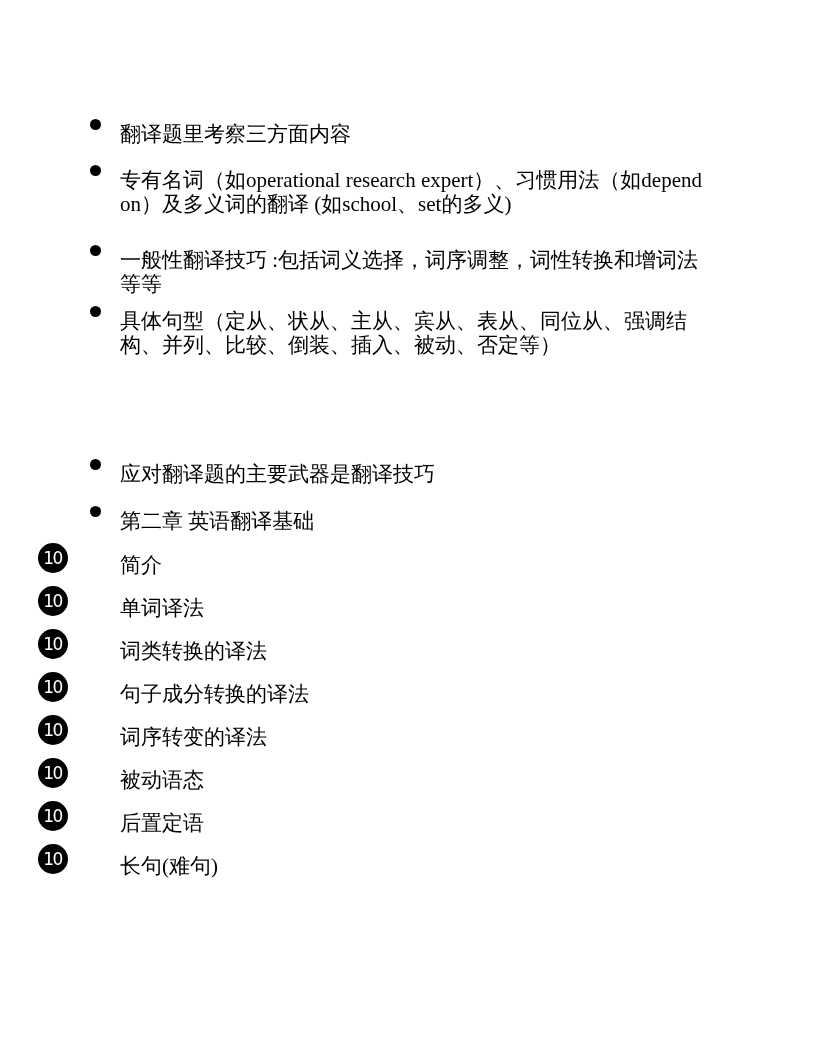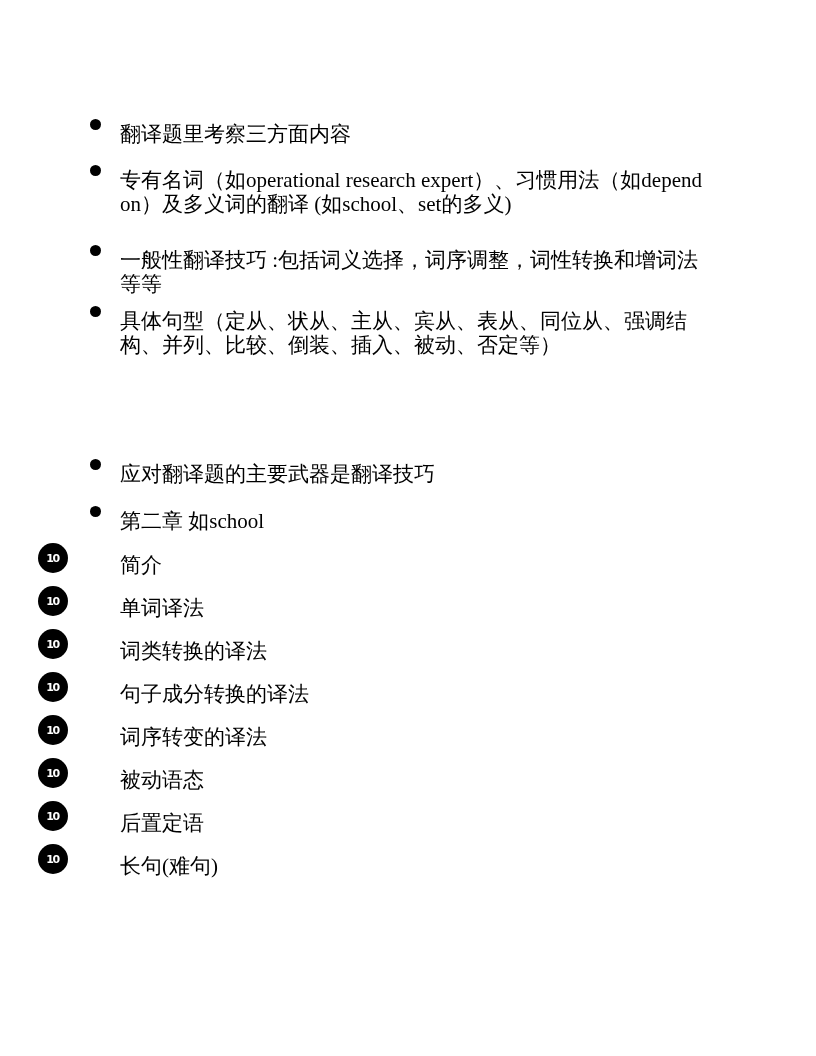--- a/index.html
+++ b/index.html
@@ -43,22 +43,22 @@
     top: -10px;
     width: 30px;
     height: 30px;
     background: #000000;
     border-radius: 50%;
     color: #ffffff;
     display: flex;
     align-items: center;
     justify-content: center;
     font-family: "DejaVu Sans", "Liberation Sans", sans-serif;
-    font-weight: bold;
-    font-size: 11px;
+    font-weight: normal;
+    font-size: 17px;
     letter-spacing: -1.5px;
     text-indent: -1px;
   }
 </style>
 </head>
 <body>
 
 <div class="page">
 
   <div class="row" style="top:122px">
@@ -82,21 +82,21 @@
   </div>
 
 
   <div class="row" style="top:462px">
     <span class="marker-bullet"></span>
     <span class="text">应对翻译题的主要武器是翻译技巧</span>
   </div>
 
   <div class="row" style="top:509px">
     <span class="marker-bullet"></span>
-    <span class="text">第二章 如school</span>
+    <span class="text">第二章 英语翻译基础</span>
   </div>
 
   <div class="row" style="top:553px">
     <span class="marker-c10">10</span>
     <span class="text">简介</span>
   </div>
 
   <div class="row" style="top:596px">
     <span class="marker-c10">10</span>
     <span class="text">单词译法</span>

